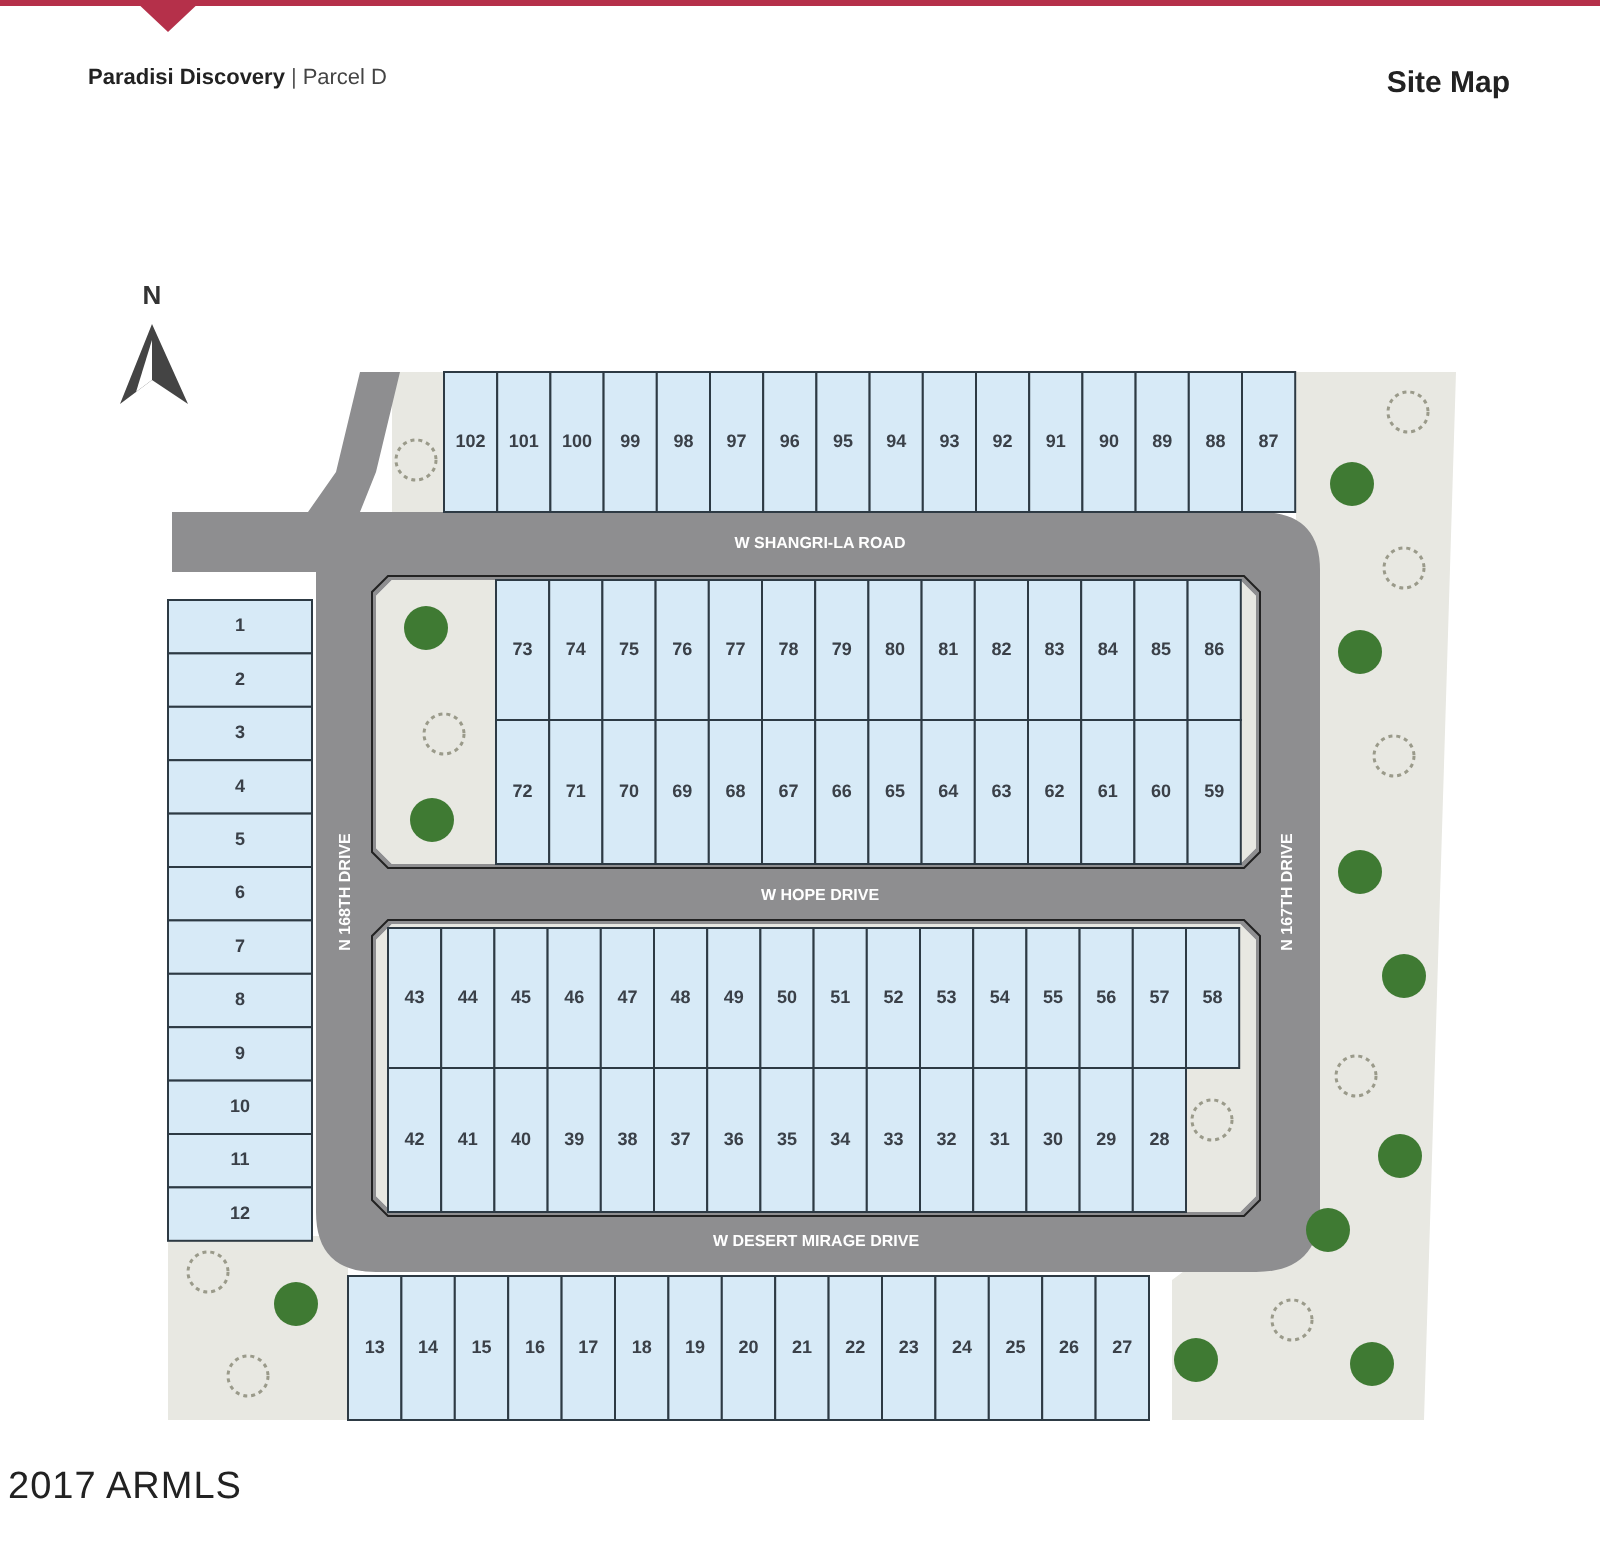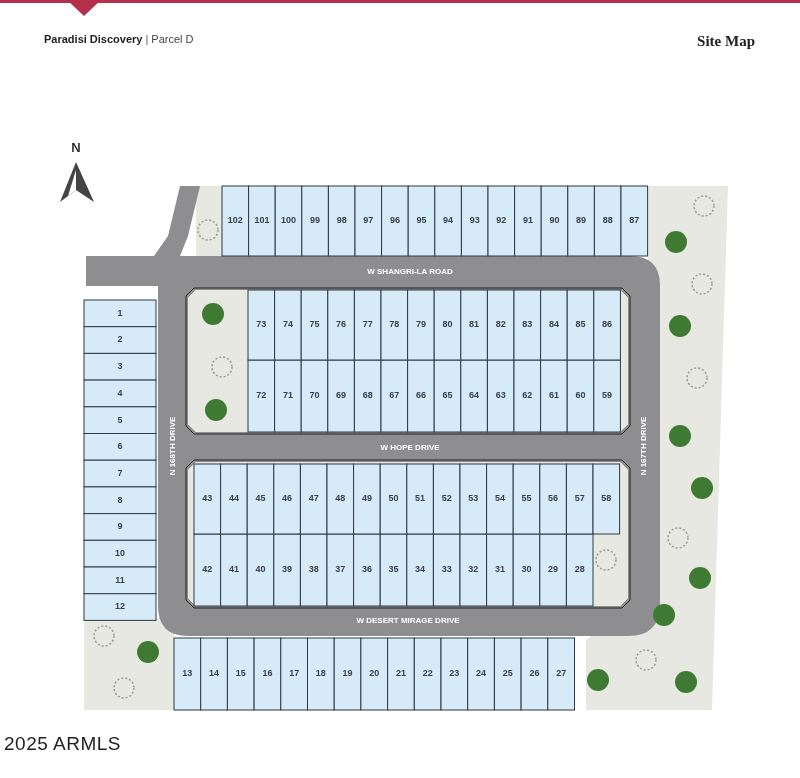--- a/index.html
+++ b/index.html
@@ -3,21 +3,21 @@
 <meta charset="utf-8">
 <style>
   html, body { margin:0; padding:0; background:#ffffff; }
   body { width:800px; height:778px; position:relative; overflow:hidden; font-family:"Liberation Sans", sans-serif; }
   .topbar { position:absolute; left:0; top:0; width:800px; height:3px; background:#b5304a; }
   .topnotch { position:absolute; left:67px; top:0; width:0; height:0; border-left:17px solid transparent; border-right:17px solid transparent; border-top:16px solid #b5304a; }
   .title { position:absolute; left:44px; top:33px; font-size:11px; color:#222; }
   .title b { font-weight:bold; }
   .title .sep { color:#555; margin:0 3px; }
   .title .sub { color:#444; }
-  .sitemap-label { position:absolute; right:45px; top:33px; font-size:15px; font-weight:bold; color:#222;font-family:Liberation Serif, serif; }
+  .sitemap-label { position:absolute; right:45px; top:33px; font-size:15px; font-weight:bold; color:#222; }
   .copyright { position:absolute; left:4px; top:733px; font-size:19px; color:#222; letter-spacing:0.5px; }
   svg#map { position:absolute; left:0; top:0; }
   .lot { fill:#d7eaf7; stroke:#2d3a44; stroke-width:1; cursor:pointer; }
   .lotnum { font-family:"Liberation Sans", sans-serif; font-size:9px; font-weight:bold; fill:#3a4048; text-anchor:middle; dominant-baseline:middle; pointer-events:none; }
   .road { fill:#8e8e90; }
   .roadname { font-family:"Liberation Sans", sans-serif; font-size:8px; font-weight:bold; fill:#ffffff; text-anchor:middle; dominant-baseline:middle; }
   .land { fill:#e8e8e2; }
   .curb2 { fill:none; stroke:#222; stroke-width:1; }
 </style>
 </head>
@@ -498,13 +498,13 @@
       <circle cx="646" cy="660" r="10" fill="none" stroke="#9a9a8a" stroke-width="1.5" stroke-dasharray="2 2"></circle>
       <circle cx="598" cy="680" r="11" fill="#3f7a33"></circle>
       <circle cx="686" cy="682" r="11" fill="#3f7a33"></circle>
       <circle cx="606" cy="560" r="10" fill="none" stroke="#9a9a8a" stroke-width="1.5" stroke-dasharray="2 2"></circle>
       <circle cx="104" cy="636" r="10" fill="none" stroke="#9a9a8a" stroke-width="1.5" stroke-dasharray="2 2"></circle>
       <circle cx="148" cy="652" r="11" fill="#3f7a33"></circle>
       <circle cx="124" cy="688" r="10" fill="none" stroke="#9a9a8a" stroke-width="1.5" stroke-dasharray="2 2"></circle>
     </g>
 </svg>
 
-<div class="copyright">2025 ARMLS</div>
+<div class="copyright">2017 ARMLS</div>
 
 </body></html>

